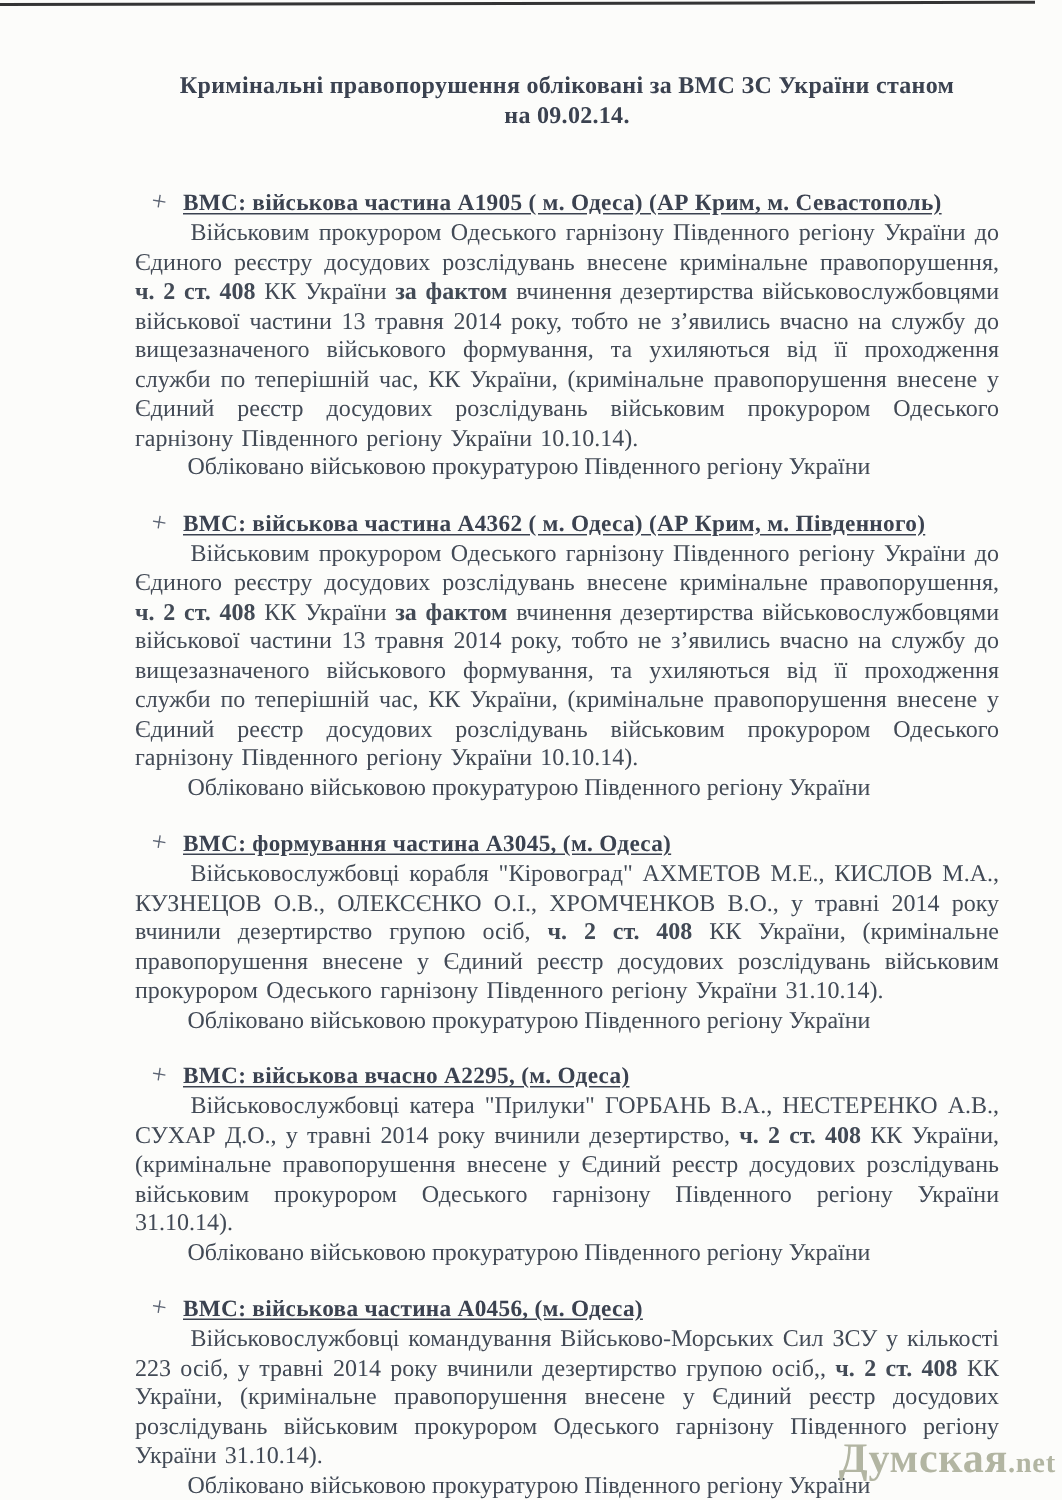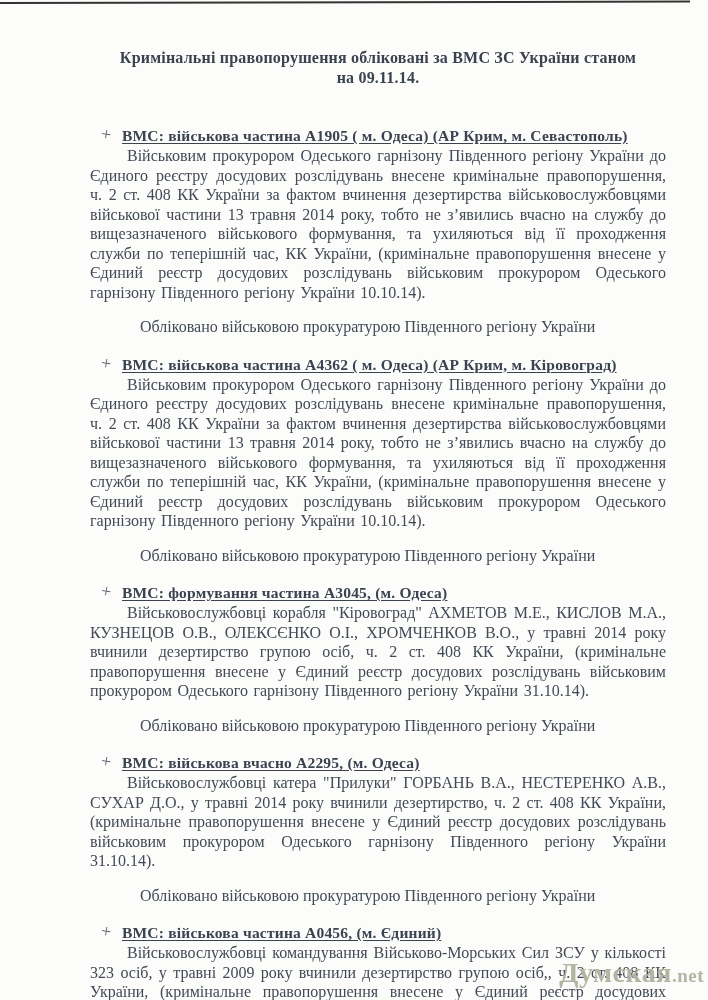--- a/index.html
+++ b/index.html
@@ -61,23 +61,23 @@
     text-decoration:underline;
     text-underline-offset:2px;
     letter-spacing:0.2px;
   }
   .sec-body{
     margin:0;
     text-align:justify;
     text-indent:37px;
     word-spacing:1.5px;
   }
-  .sec-body b{font-weight:normal;}
+  .sec-body b{font-weight:bold;}
   .sec-footer{
-    margin:15px;
+    margin:0;
     text-indent:35px;
   }
   .watermark{
     position:absolute;
     right:4px;bottom:13px;
     color:var(--wm,#b2b5a2);
     font-weight:bold;
     font-size:28px;
     line-height:1;
     letter-spacing:0.5px;
@@ -91,38 +91,38 @@
 </style>
 </head>
 <body>
 
 <div class="page" style="--ink: #424a56; --ink-dark: #3b4250; --scanline: #343434; --wm: #b2b5a2; background: rgb(252, 252, 250);">
   <div class="scan-edge"></div>
 
   <div class="content">
     <h1 class="doc-title">
       <span>Кримінальні правопорушення обліковані за ВМС ЗС України станом</span><br>
-      <span>на 09.11.14.</span>
+      <span>на 09.02.14.</span>
     </h1>
     <div id="sections">
   <section class="doc-section">
 
     <div class="sec-header-row" style="position:relative;">
       <span class="plus-mark">+</span>
       <h2 class="sec-header">ВМС: військова частина А1905 ( м. Одеса) (АР Крим, м. Севастополь)</h2>
     </div>
     <p class="sec-body"><span>Військовим прокурором Одеського гарнізону Південного регіону України до Єдиного реєстру досудових розслідувань внесене кримінальне правопорушення, </span><b>ч. 2 ст. 408</b><span> КК України </span><b>за фактом</b><span> вчинення дезертирства військовослужбовцями військової частини 13 травня 2014 року, тобто не з’явились вчасно на службу до вищезазначеного військового формування, та ухиляються від її проходження служби по теперішній час, КК України, (кримінальне правопорушення внесене у Єдиний реєстр досудових розслідувань військовим прокурором Одеського гарнізону Південного регіону України 10.10.14).</span></p>
     <p class="sec-footer">Обліковано військовою прокуратурою Південного регіону України</p>
   </section>
 
   <section class="doc-section">
 
     <div class="sec-header-row" style="position:relative;">
       <span class="plus-mark">+</span>
-      <h2 class="sec-header">ВМС: військова частина А4362 ( м. Одеса) (АР Крим, м. Кіровоград)</h2>
+      <h2 class="sec-header">ВМС: військова частина А4362 ( м. Одеса) (АР Крим, м. Південного)</h2>
     </div>
     <p class="sec-body"><span>Військовим прокурором Одеського гарнізону Південного регіону України до Єдиного реєстру досудових розслідувань внесене кримінальне правопорушення, </span><b>ч. 2 ст. 408</b><span> КК України </span><b>за фактом</b><span> вчинення дезертирства військовослужбовцями військової частини 13 травня 2014 року, тобто не з’явились вчасно на службу до вищезазначеного військового формування, та ухиляються від її проходження служби по теперішній час, КК України, (кримінальне правопорушення внесене у Єдиний реєстр досудових розслідувань військовим прокурором Одеського гарнізону Південного регіону України 10.10.14).</span></p>
     <p class="sec-footer">Обліковано військовою прокуратурою Південного регіону України</p>
   </section>
 
   <section class="doc-section">
 
     <div class="sec-header-row" style="position:relative;">
       <span class="plus-mark">+</span>
       <h2 class="sec-header">ВМС: формування частина А3045, (м. Одеса)</h2>
@@ -138,23 +138,23 @@
       <h2 class="sec-header">ВМС: військова вчасно А2295, (м. Одеса)</h2>
     </div>
     <p class="sec-body"><span>Військовослужбовці катера "Прилуки" ГОРБАНЬ В.А., НЕСТЕРЕНКО А.В., СУХАР Д.О., у травні 2014 року вчинили дезертирство, </span><b>ч. 2 ст. 408</b><span> КК України, (кримінальне правопорушення внесене у Єдиний реєстр досудових розслідувань військовим прокурором Одеського гарнізону Південного регіону України 31.10.14).</span></p>
     <p class="sec-footer">Обліковано військовою прокуратурою Південного регіону України</p>
   </section>
 
   <section class="doc-section">
 
     <div class="sec-header-row" style="position:relative;">
       <span class="plus-mark">+</span>
-      <h2 class="sec-header">ВМС: військова частина А0456, (м. Єдиний)</h2>
+      <h2 class="sec-header">ВМС: військова частина А0456, (м. Одеса)</h2>
     </div>
-    <p class="sec-body"><span>Військовослужбовці командування Військово-Морських Сил ЗСУ у кількості 323 осіб, у травні 2009 року вчинили дезертирство групою осіб,, </span><b>ч. 2 ст. 408</b><span> КК України, (кримінальне правопорушення внесене у Єдиний реєстр досудових розслідувань військовим прокурором Одеського гарнізону Південного регіону України 31.10.14).</span></p>
+    <p class="sec-body"><span>Військовослужбовці командування Військово-Морських Сил ЗСУ у кількості 223 осіб, у травні 2014 року вчинили дезертирство групою осіб,, </span><b>ч. 2 ст. 408</b><span> КК України, (кримінальне правопорушення внесене у Єдиний реєстр досудових розслідувань військовим прокурором Одеського гарнізону Південного регіону України 31.10.14).</span></p>
     <p class="sec-footer">Обліковано військовою прокуратурою Південного регіону України</p>
   </section>
 
 </div>
   </div>
 
   <div class="watermark">
     <span>Думская</span><span class="wm-suffix">.net</span>
   </div>
 </div>

